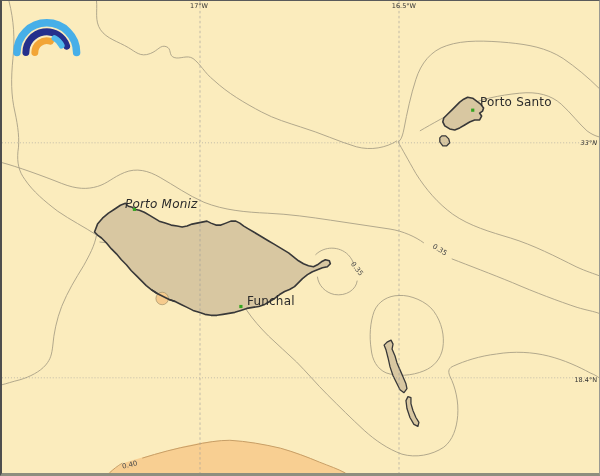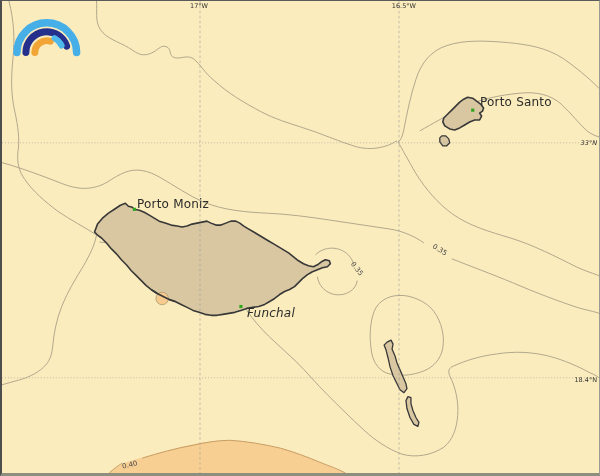--- a/index.html
+++ b/index.html
@@ -92,21 +92,21 @@
       <path class="logo-arc" stroke="#F2A536" stroke-width="7" d="M33,52 A12,12 0 0 1 48.7,40.6"></path>
       <path class="logo-arc" stroke="#4FB9EC" stroke-width="6" d="M52.75,37.4 A16.5,16.5 0 0 1 59.95,45"></path>
     </g>
   </svg>
 
   <div class="lbl coord-label" style="left:185px; top:1px; width:24px; text-align:center;">17°W</div>
   <div class="lbl coord-label" style="left:386px; top:1px; width:28px; text-align:right;">16.5°W</div>
   <div class="lbl coord-label" style="right:2px; top:138px;font-style:italic;">33°N</div>
   <div class="lbl coord-label" style="right:2px; top:375px;">18.4°N</div>
 
-  <div class="lbl place-label" style="left:135px; top:196px;">Porto Moniz</div>
-  <div class="lbl place-label" style="left:245px; top:305px;font-style:italic;">Funchal</div>
+  <div class="lbl place-label" style="left:123px; top:196px;font-style:italic;">Porto Moniz</div>
+  <div class="lbl place-label" style="left:245px; top:293px;">Funchal</div>
   <div class="lbl place-label" style="left:478px; top:94px;">Porto Santo</div>
 
   <div class="lbl contour-label" style="left:347px; top:264px; transform:rotate(52deg);">0.35</div>
   <div class="lbl contour-label" style="left:430px; top:245px; transform:rotate(32deg);">0.35</div>
   <div class="lbl contour-label" style="left:120px; top:460px; transform:rotate(-14deg);">0.40</div>
 
 </div>
 
 </body></html>

